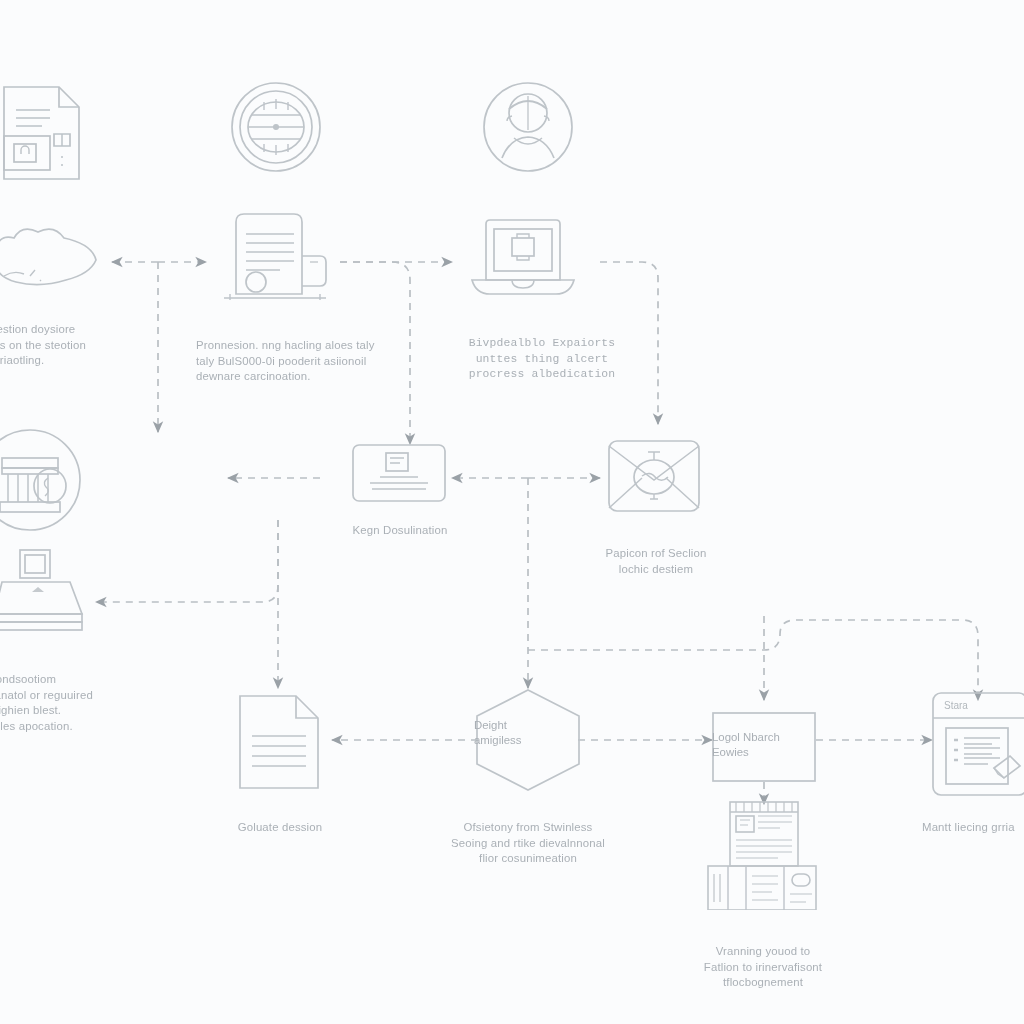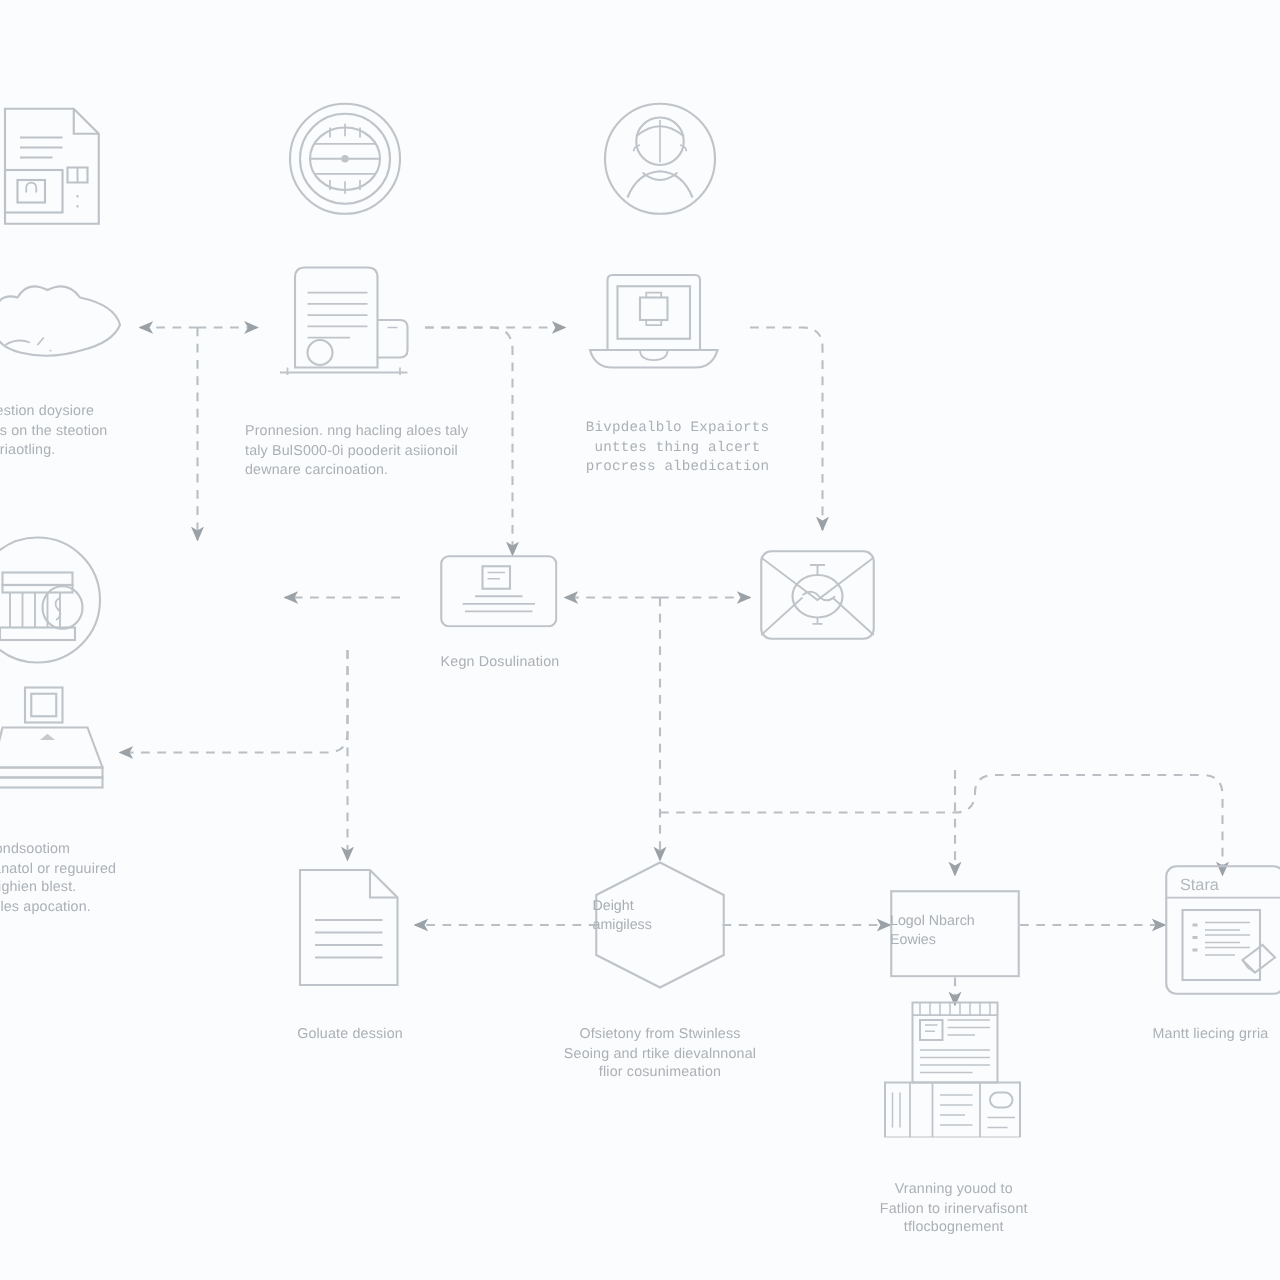--- a/index.html
+++ b/index.html
@@ -34,21 +34,21 @@
   .shapetext{
     position:absolute;
     color:#a9afb5;
     font-size:11.4px;
     line-height:15px;
     text-align:left;
     white-space:pre-line;
     filter:blur(.32px);
   }
   .winlabel{
-    position:absolute;color:#b2b8bd;font-size:13px;
+    position:absolute;color:#b2b8bd;font-size:10px;
     filter:blur(.32px);
   }
 </style>
 </head>
 <body>
 
 <svg id="canvas" viewBox="0 0 1024 1024">
   <defs>
     <marker id="ah" viewBox="0 0 10 10" refX="9" refY="5" markerWidth="7" markerHeight="7" orient="auto-start-reverse">
       <path d="M0,0.6 L10,5 L0,9.4 L2.6,5 Z" fill="#9aa1a7"></path>
@@ -306,20 +306,22 @@
 procress albedication</div>
 
 
   <div class="cap left" style="left:-12px;top:672px;width:160px;">Pondsootiom
 nanatol or reguuired
 reighien blest.
 ucles apocation.</div>
 
   <div class="cap" style="left:320px;top:523px;width:160px;">Kegn Dosulination</div>
 
+  <div class="cap" style="left:576px;top:546px;width:160px;">Papicon rof Seclion
+lochic destiem</div>
 
   <div class="cap" style="left:202px;top:820px;width:156px;">Goluate dession</div>
 
   <div class="cap" style="left:436px;top:820px;width:184px;">Ofsietony from Stwinless
 Seoing and rtike dievalnnonal
 flior cosunimeation</div>
 
   <div class="cap" style="left:688px;top:944px;width:150px;">Vranning youod to
 Fatlion to irinervafisont
 tflocbognement</div>

